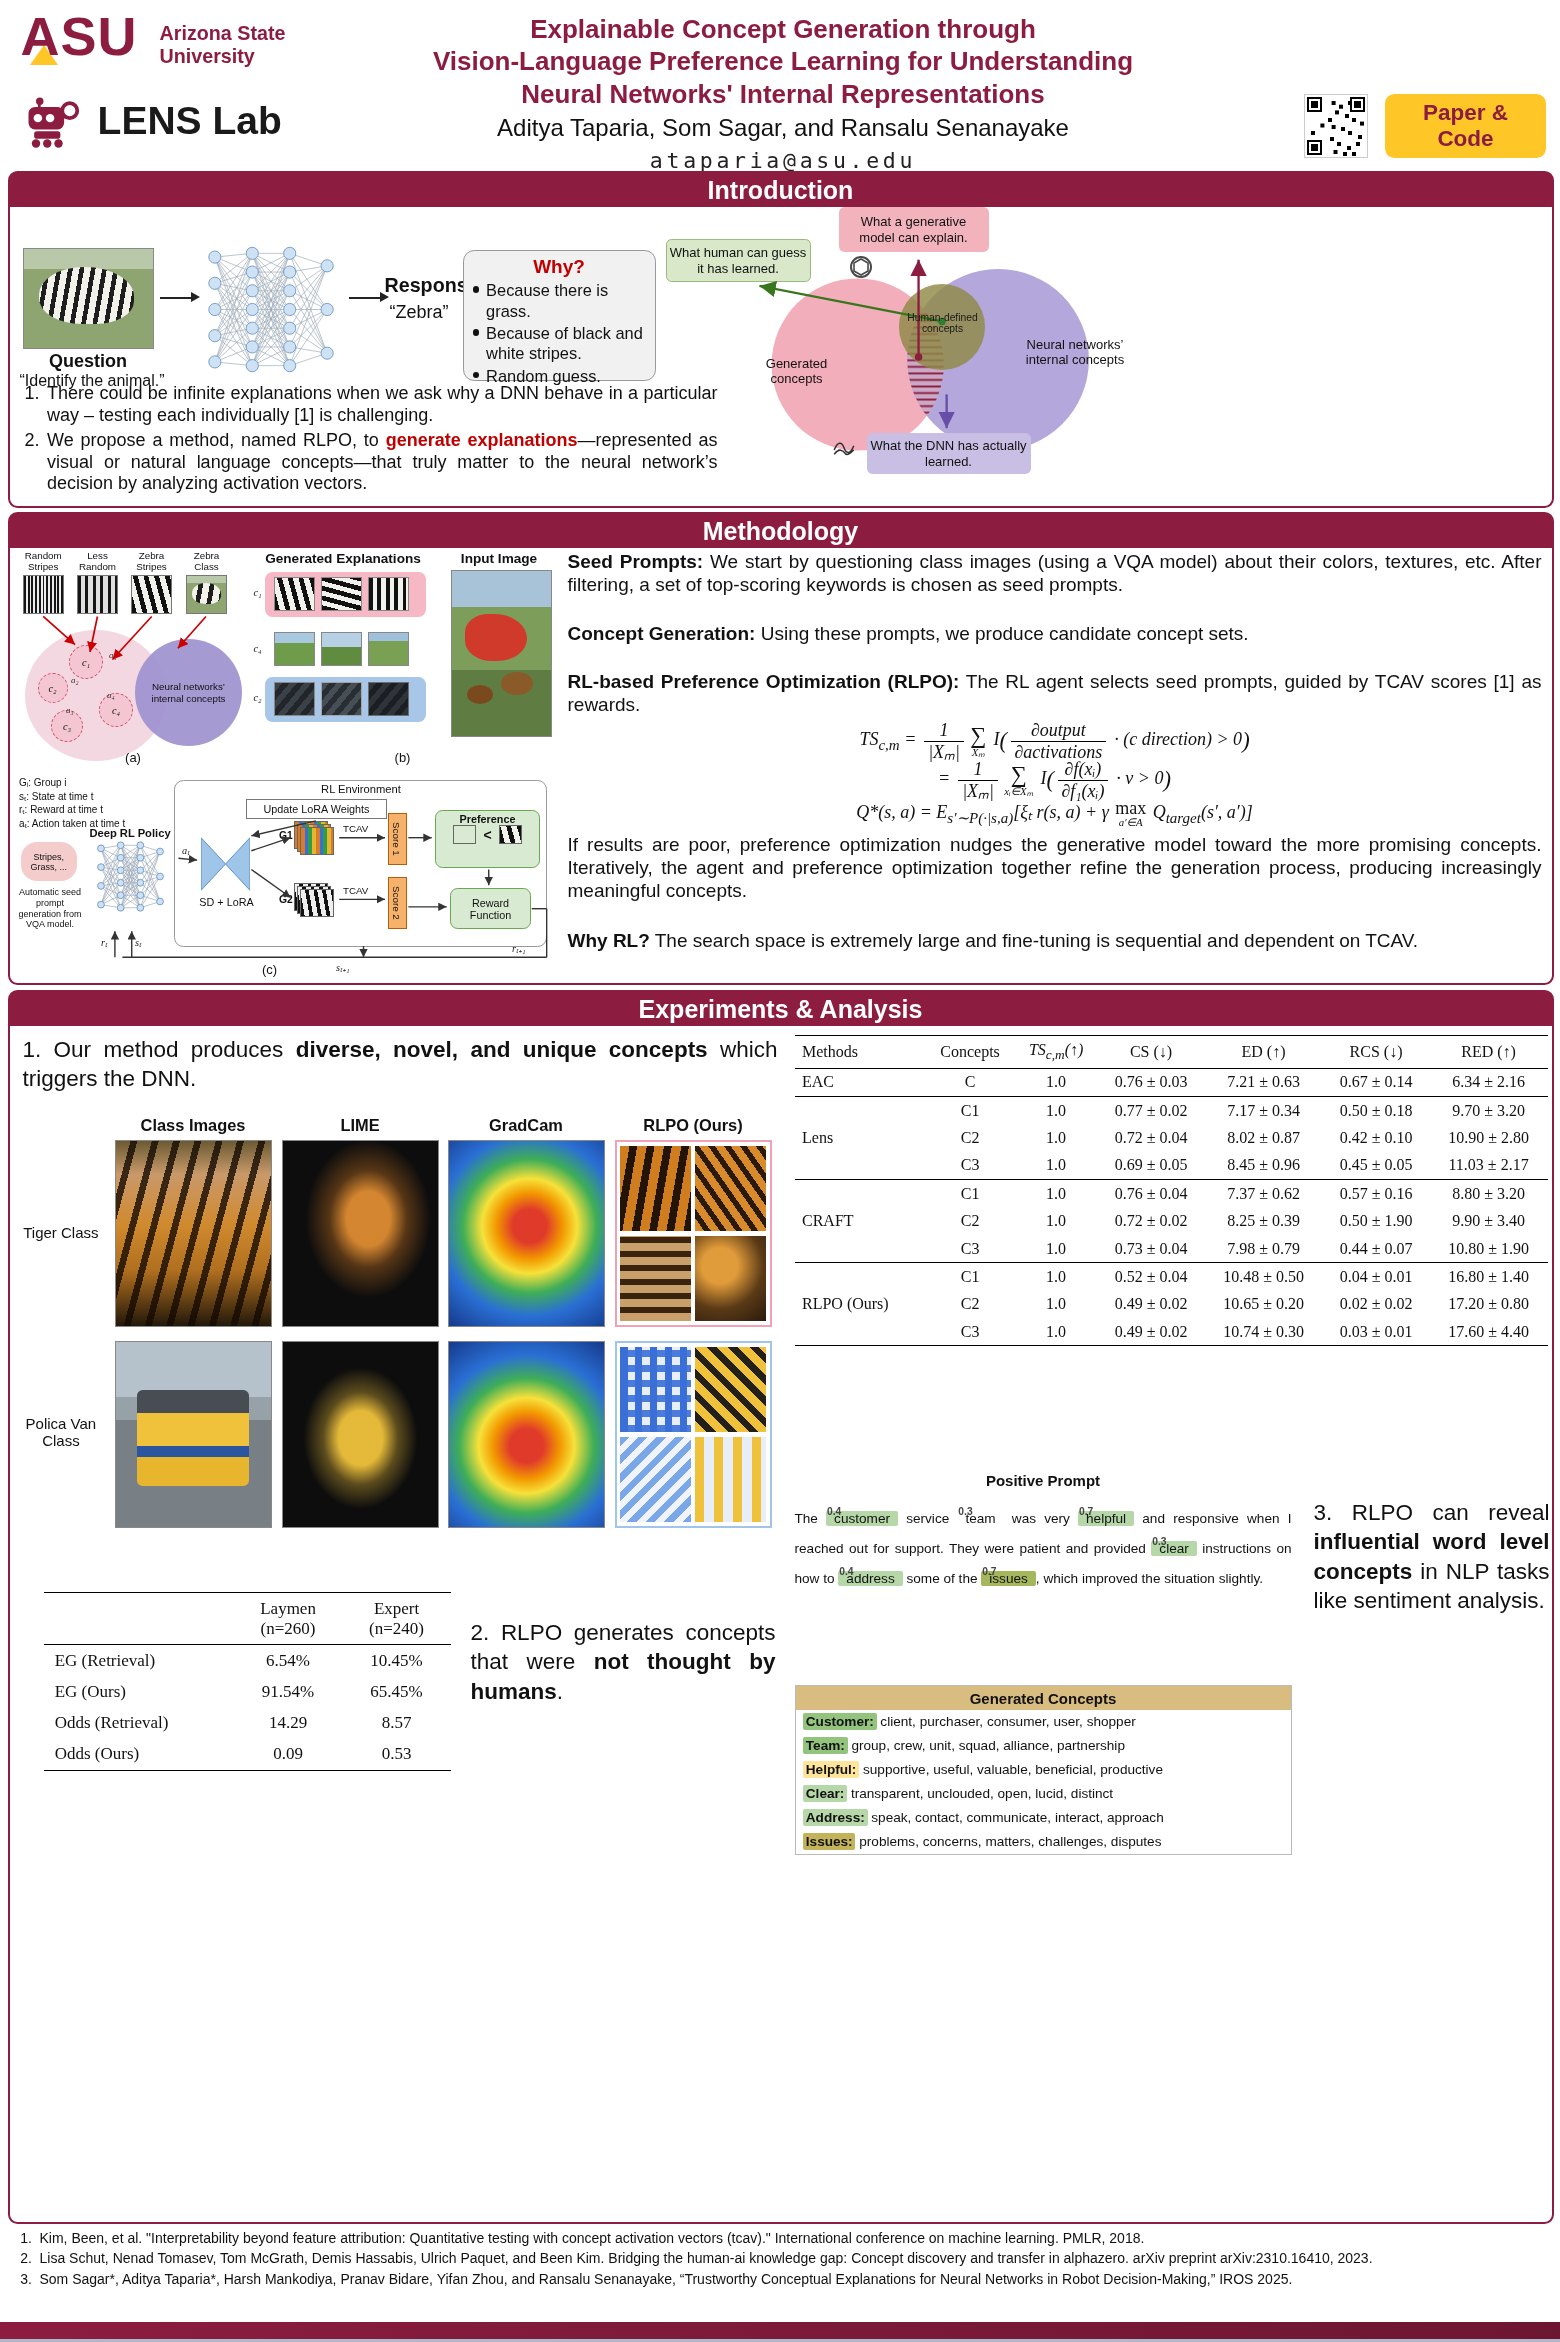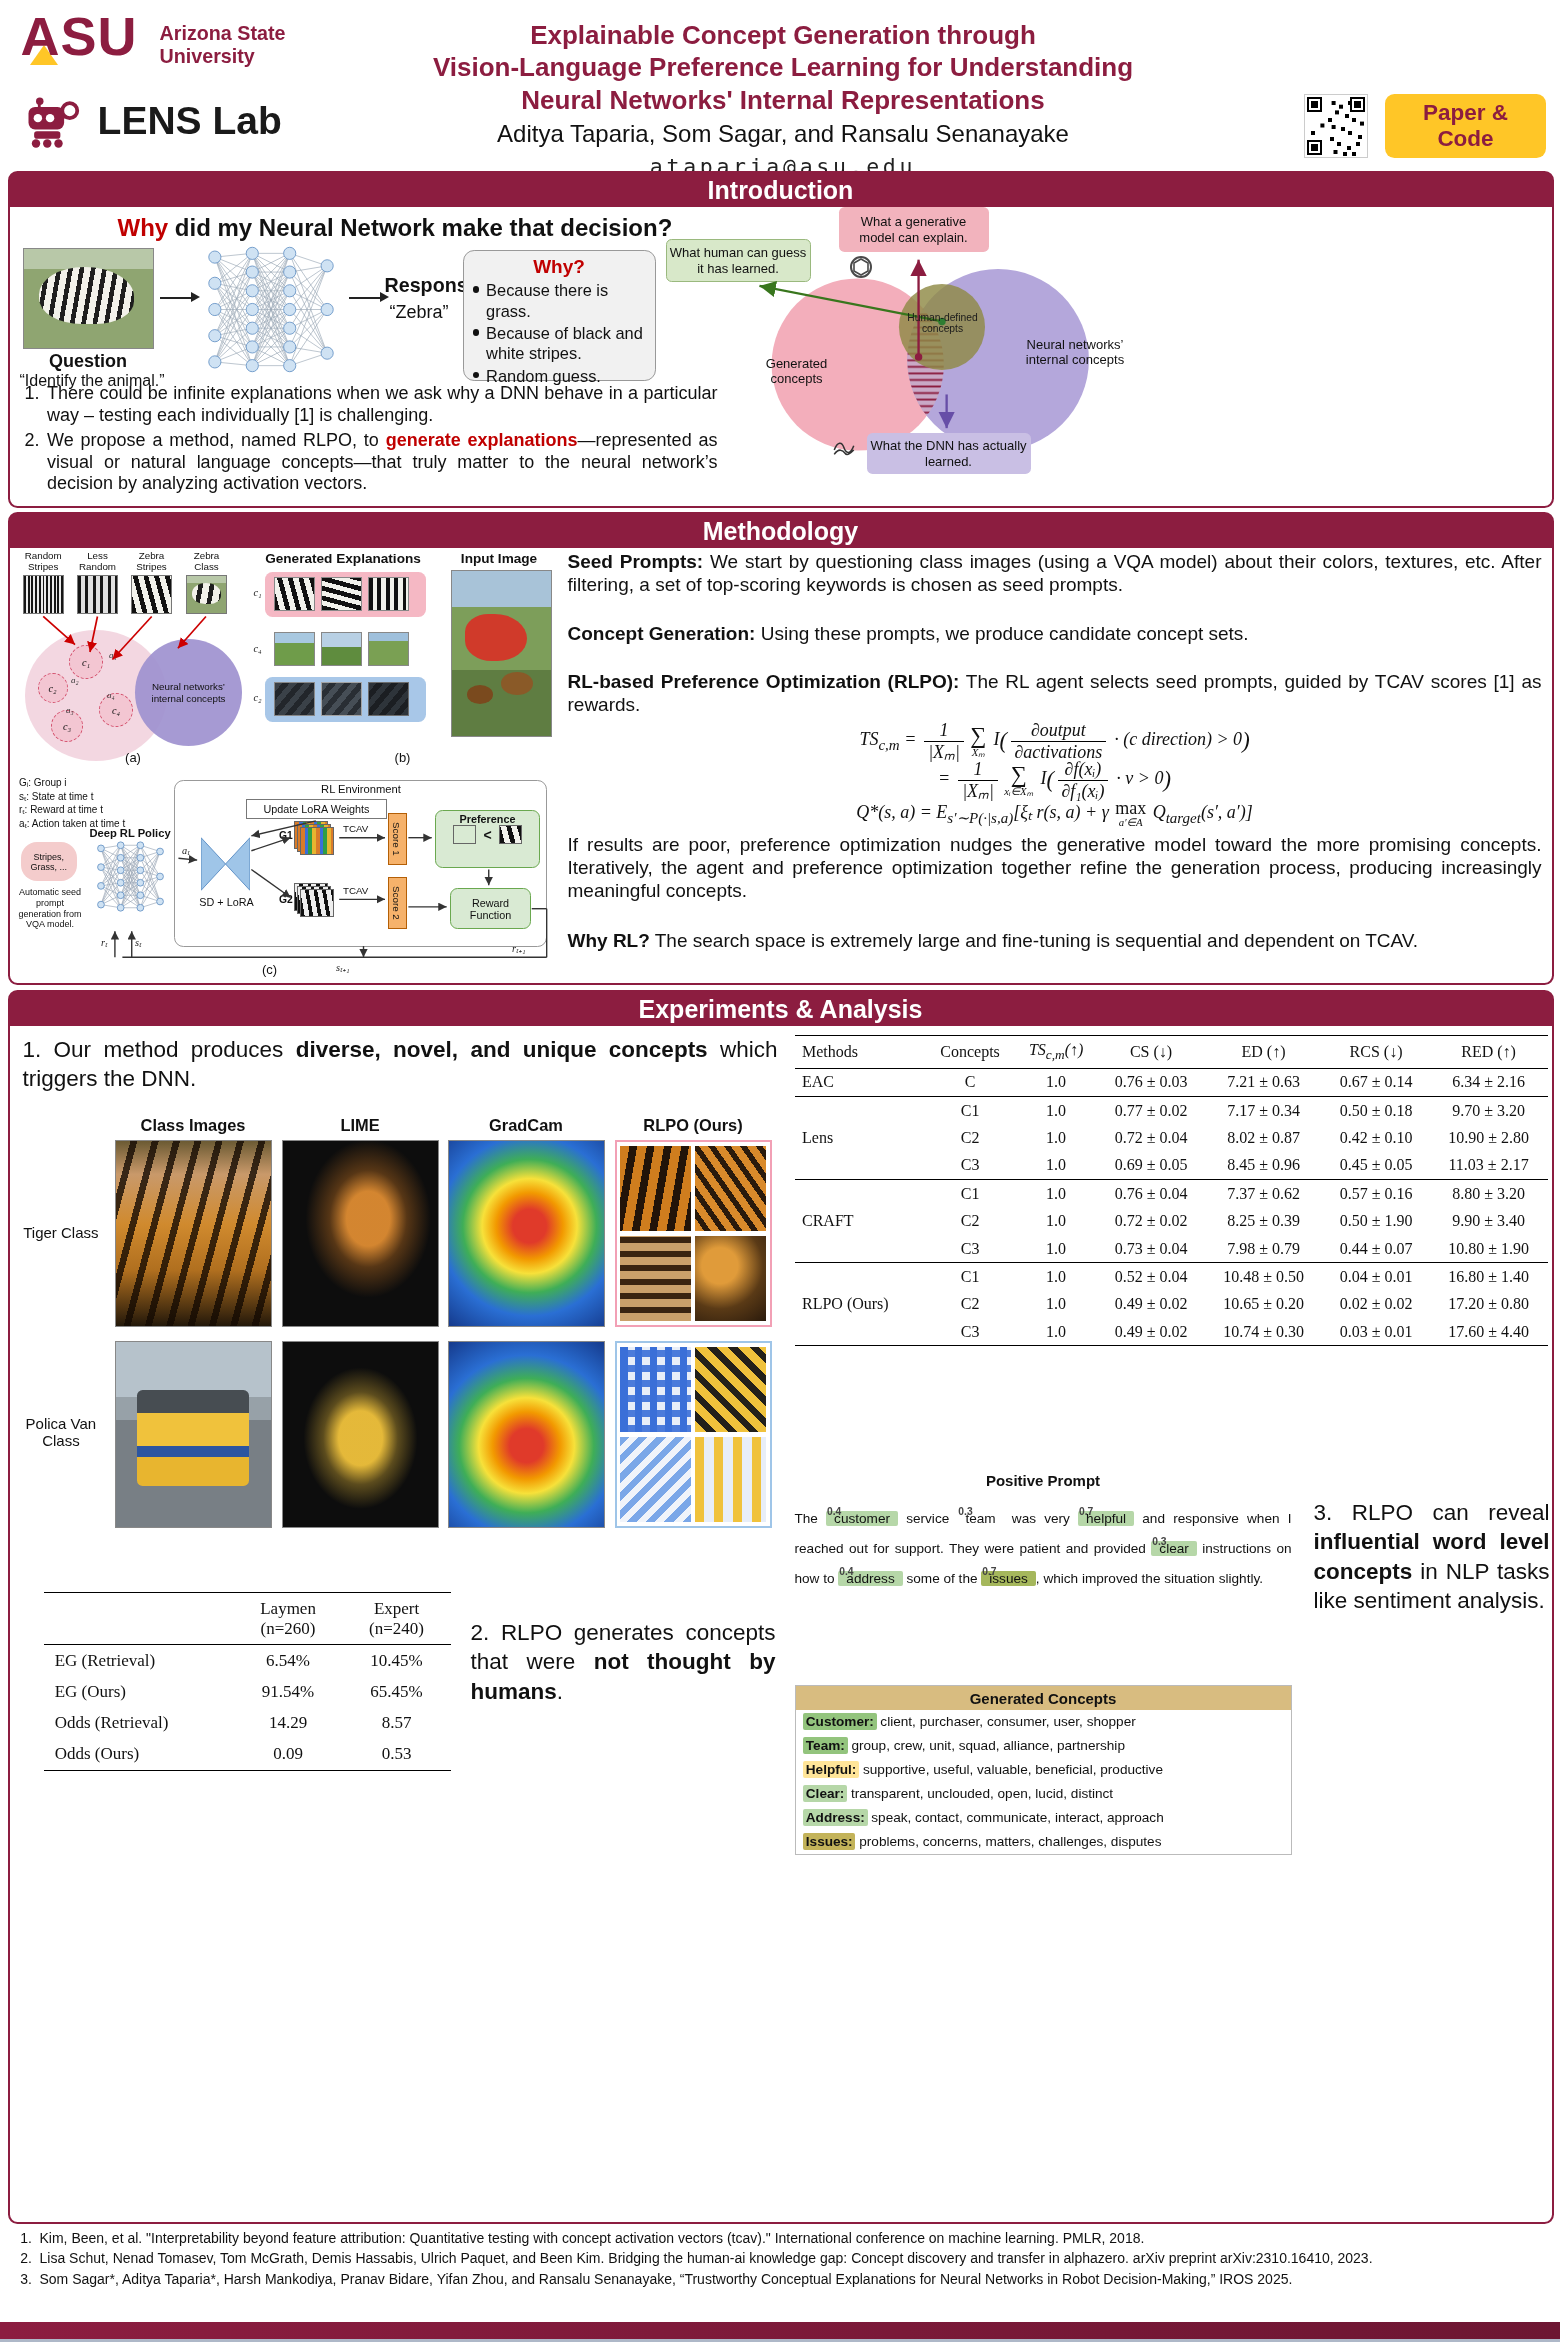--- a/index.html
+++ b/index.html
@@ -153,44 +153,41 @@
           <circle cx="40" cy="57" r="4.5"></circle>
         </g>
         <circle cx="52" cy="22" r="8" fill="none" stroke="#8C1D40" stroke-width="4"></circle>
         <line x1="46" y1="28" x2="40" y2="34" stroke="#8C1D40" stroke-width="4"></line>
         <circle cx="18" cy="30" r="4.5" fill="#fff"></circle>
         <circle cx="31" cy="30" r="4.5" fill="#fff"></circle>
       </svg>
       <div class="abs lens-text" style="left:77px;top:11.2px">LENS Lab</div>
     </div>
     <div class="abs" style="left:371px;top:7.5px;width:824px">
-      <div class="title-line" style="margin-top:14px">Explainable Concept Generation through</div>
+      <div class="title-line" style="margin-top:8px">Explainable Concept Generation through</div>
       <div class="title-line" style="margin-top:6.6px">Vision-Language Preference Learning for Understanding</div>
       <div class="title-line" style="margin-top:6.6px">Neural Networks' Internal Representations</div>
       <div class="authors" style="margin-top:7.5px">Aditya Taparia, Som Sagar, and Ransalu Senanayake</div>
       <div class="email" style="margin-top:5.6px">ataparia@asu.edu</div>
     </div>
     <div class="qr" style="left:1304px;top:94px">
       <div class="f" style="left:1.9px;top:1.9px"></div>
       <div class="f" style="left:45px;top:1.9px"></div>
       <div class="f" style="left:1.9px;top:45px"></div>
       <div class="noise"></div>
     </div>
     <div class="papercode" style="left:1385px;top:94px;width:161px;height:64px">
       <div>Paper &amp;</div>
       <div>Code</div>
     </div>
   </div>
 
   <div class="sec" style="top:171px;height:337px">
     <div class="secbar">Introduction</div>
 
-    <div class="abs" style="left:108px;top:41px;font-size:24px">
-      <span class="b red">Why</span><span class="b"> did my Neural Network make that decision?</span>
-    </div>
 
     <div class="abs ph ph-zfull" style="left:13px;top:75px;width:131px;height:101px">
       <div class="zbody"></div>
     </div>
     <div class="abs b ctr" style="left:13px;top:178px;width:131px;font-size:18px">Question</div>
     <div class="abs ctr" style="left:0;top:199px;width:165px;font-size:16px">“Identify the animal.”</div>
 
     <div class="harrow" style="left:150px;top:124px"></div>
     <svg class="abs" id="nn-intro" style="left:186px;top:71px" width="150" height="131" viewBox="0 0 160 140">
         <line x1="20" y1="14" x2="60" y2="10" stroke="#9aa7b5" stroke-width="0.7"></line>

